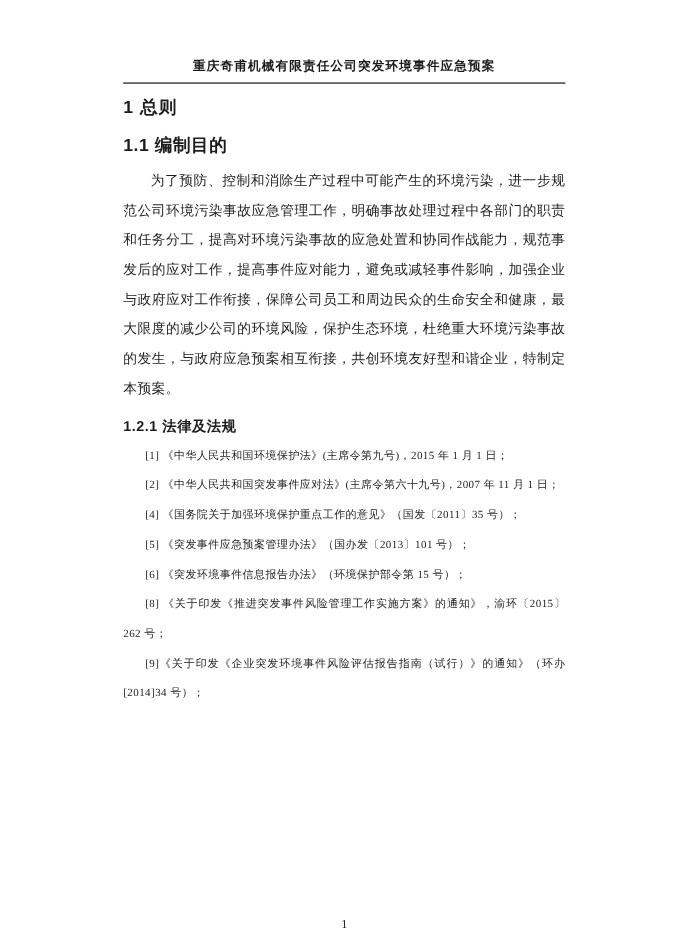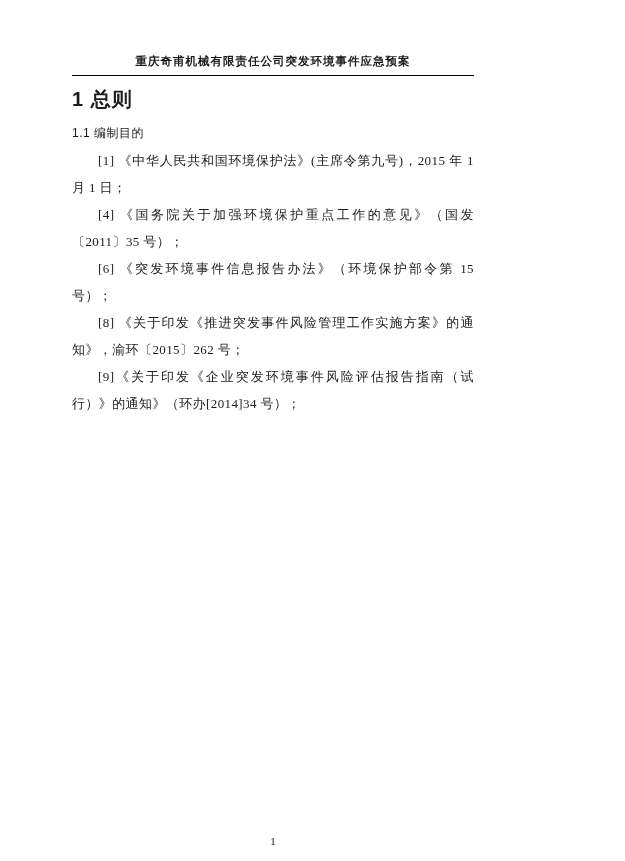--- a/index.html
+++ b/index.html
@@ -10,44 +10,45 @@
   .page {
     position: relative;
     width: 546px;
     height: 861px;
     background: #ffffff;
     box-sizing: border-box;
     padding: 0 72px;
     color: #1c1c1c;
     font-family: "Liberation Serif", serif;
     overflow: hidden;
+    margin-left: 40px;
   }
   .doc-header {
     margin-top: 54px;
     text-align: center;
     font-size: 11.5px;
     font-weight: bold;
     letter-spacing: 1px;
     padding-bottom: 6px;
     border-bottom: 1.5px solid #000000;
     line-height: 15px;
   }
   .h1 {
     margin: 13px 0 0 0;
     font-family: "Liberation Sans", sans-serif;
     font-weight: bold;
-    font-size: 20px;
+    font-size: 16px;
     line-height: 20px;
     letter-spacing: 1px;
   }
   .h2 {
     margin: 15px 0 0 0;
     font-family: "Liberation Sans", sans-serif;
-    font-weight: normal;
-    font-size: 12px;
+    font-weight: bold;
+    font-size: 16px;
     line-height: 18px;
     letter-spacing: 0.5px;
   }
   .h2-basis {
     margin-top: 9px;
   }
   .h3 {
     margin: 12px 0 0 0;
     font-family: "Liberation Sans", sans-serif;
     font-weight: bold;
@@ -62,21 +63,21 @@
     text-align: justify;
     text-align-last: left;
     text-indent: 2em;
     letter-spacing: 0.4px;
   }
   .references {
     margin-top: 5px;
   }
   .references p {
     margin: 0;
-    font-size: 13px;
+    font-size: 10px;
     line-height: 27px;
     text-align: justify;
     text-align-last: left;
     text-indent: 2em;
     letter-spacing: 0.4px;
   }
   .footer-page-number {
     position: absolute;
     left: 0;
     right: 0;
@@ -90,31 +91,35 @@
 <body>
 
 <div class="page">
 
   <div class="doc-header">重庆奇甫机械有限责任公司突发环境事件应急预案</div>
 
   <div class="h1">1 总则</div>
 
   <div class="h2">1.1 编制目的</div>
 
+  <p class="body-paragraph">为了预防、控制和消除生产过程中可能产生的环境污染，进一步规范公司环境污染事故应急管理工作，明确事故处理过程中各部门的职责和任务分工，提高对环境污染事故的应急处置和协同作战能力，规范事发后的应对工作，提高事件应对能力，避免或减轻事件影响，加强企业与政府应对工作衔接，保障公司员工和周边民众的生命安全和健康，最大限度的减少公司的环境风险，保护生态环境，杜绝重大环境污染事故的发生，与政府应急预案相互衔接，共创环境友好型和谐企业，特制定本预案。</p>
 
 
+  <div class="h3">1.2.1 法律及法规</div>
 
   <div class="references">
 
       <p>[1] 《中华人民共和国环境保护法》(主席令第九号)，2015 年 1 月 1 日；</p>
 
+      <p>[2] 《中华人民共和国突发事件应对法》(主席令第六十九号)，2007 年 11 月 1 日；</p>
 
 
       <p>[4] 《国务院关于加强环境保护重点工作的意见》（国发〔2011〕35 号）；</p>
 
+      <p>[5] 《突发事件应急预案管理办法》（国办发〔2013〕101 号）；</p>
 
       <p>[6] 《突发环境事件信息报告办法》（环境保护部令第 15 号）；</p>
 
 
       <p>[8] 《关于印发《推进突发事件风险管理工作实施方案》的通知》，渝环〔2015〕262 号；</p>
 
       <p>[9]《关于印发《企业突发环境事件风险评估报告指南（试行）》的通知》（环办[2014]34 号）；</p>
 
 
 

